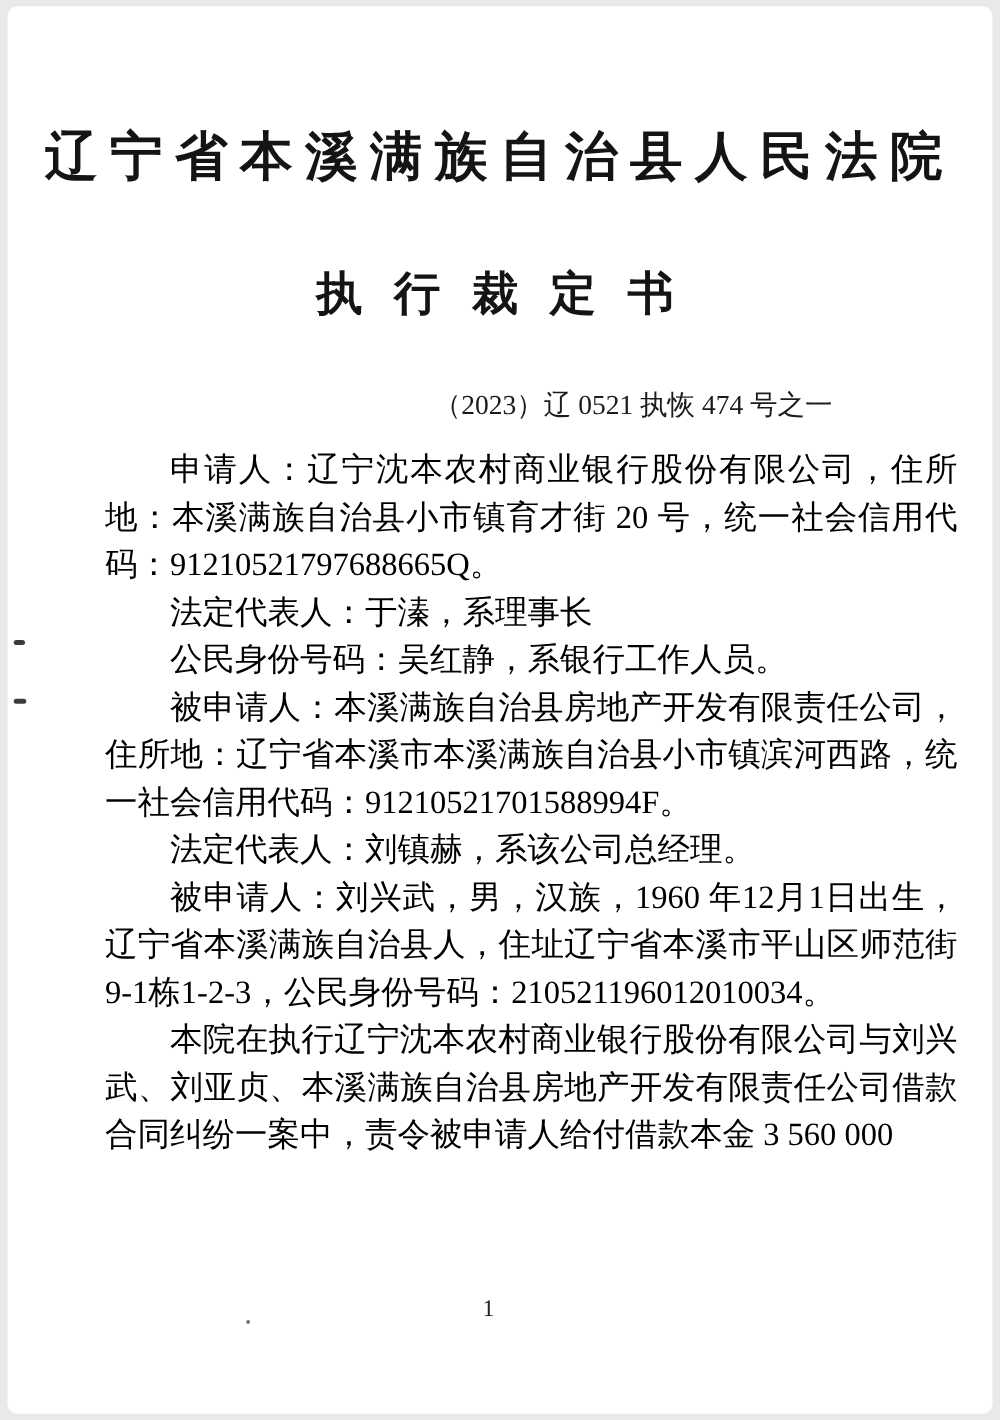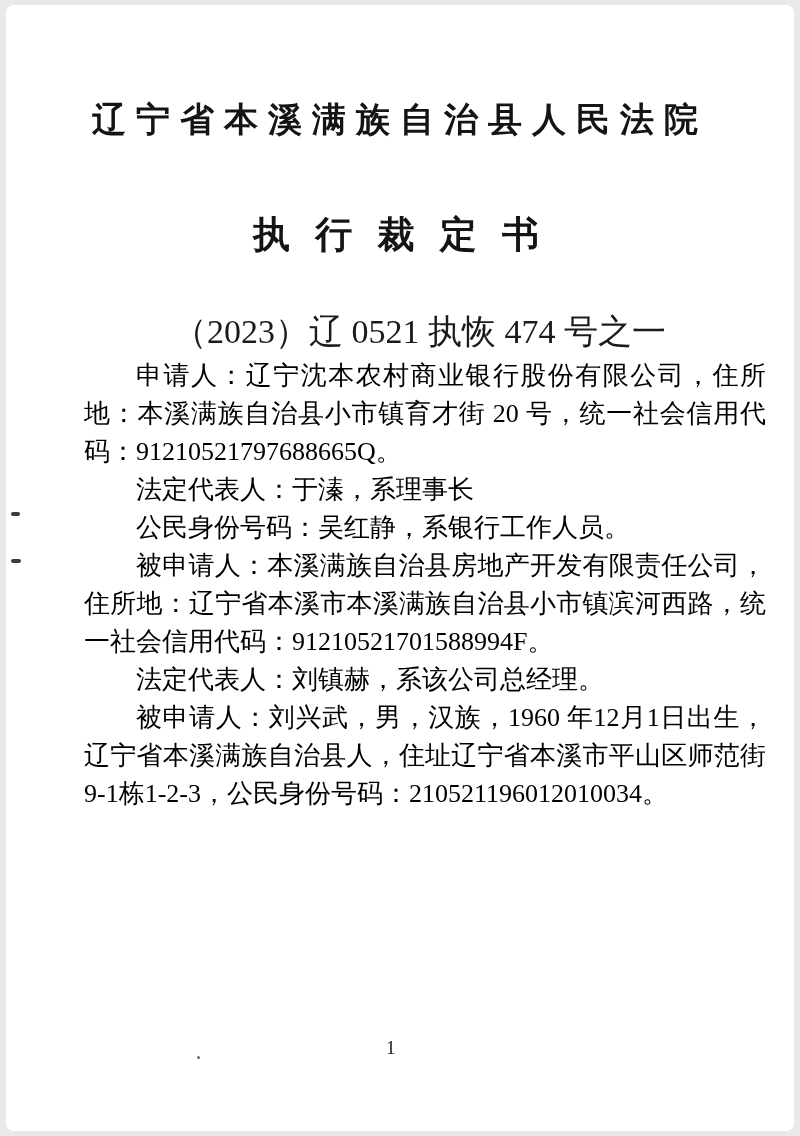--- a/index.html
+++ b/index.html
@@ -15,41 +15,41 @@
     left: 6px; top: 5px;
     width: 788px; height: 1126px;
     background: #ffffff;
     border-radius: 8px;
   }
   .court-name {
     position: absolute;
     top: 92px; left: 0;
     width: 100%;
     text-align: center;
-    font-size: 34px;
+    font-size: 42px;
     font-weight: bold;
     letter-spacing: 10px;
     color: #141414;
     white-space: nowrap;
   }
   .doc-title {
     position: absolute;
     top: 205px; left: 0;
     width: 100%;
     text-align: center;
     font-size: 37px;
     font-weight: bold;
     letter-spacing: 8px;
     color: #141414;
     white-space: nowrap;
   }
   .case-number {
     position: absolute;
     top: 304px; right: 128px;
-    font-size: 34px;
+    font-size: 22px;
     color: #1b1b1b;
     white-space: nowrap;
   }
   .doc-body {
     position: absolute;
     top: 352px; left: 78px;
     width: 682px;
     font-size: 26px;
     line-height: 38px;
     text-align: justify;
@@ -85,20 +85,21 @@
 
   <div class="case-number">（2023）辽 0521 执恢 474 号之一</div>
 
   <div class="doc-body">
     <p>申请人：辽宁沈本农村商业银行股份有限公司，住所地：本溪满族自治县小市镇育才街 20 号，统一社会信用代码：91210521797688665Q。</p>
     <p>法定代表人：于溱，系理事长</p>
     <p>公民身份号码：吴红静，系银行工作人员。</p>
     <p>被申请人：本溪满族自治县房地产开发有限责任公司，住所地：辽宁省本溪市本溪满族自治县小市镇滨河西路，统一社会信用代码：91210521701588994F。</p>
     <p>法定代表人：刘镇赫，系该公司总经理。</p>
     <p>被申请人：刘兴武，男，汉族，1960 年12月1日出生，辽宁省本溪满族自治县人，住址辽宁省本溪市平山区师范街9-1栋1-2-3，公民身份号码：210521196012010034。</p>
+    <p>本院在执行辽宁沈本农村商业银行股份有限公司与刘兴武、刘亚贞、本溪满族自治县房地产开发有限责任公司借款合同纠纷一案中，责令被申请人给付借款本金 3 560 000</p>
   </div>
 
   <div class="page-number">1</div>
 
   <div class="artifact artifact-1"></div>
   <div class="artifact artifact-2"></div>
   <div class="artifact artifact-3"></div>
 
 </div>
 

